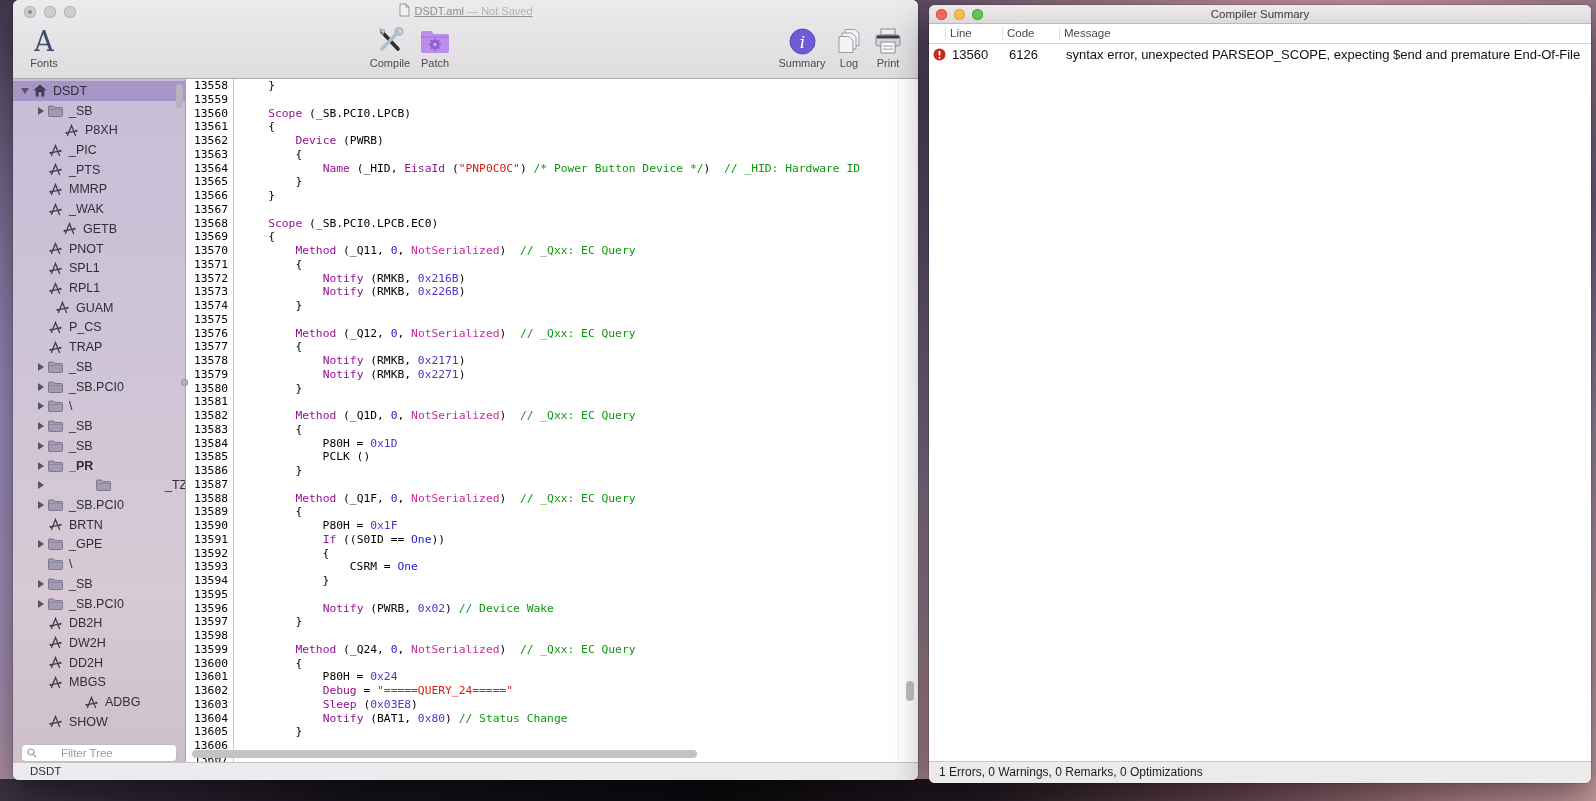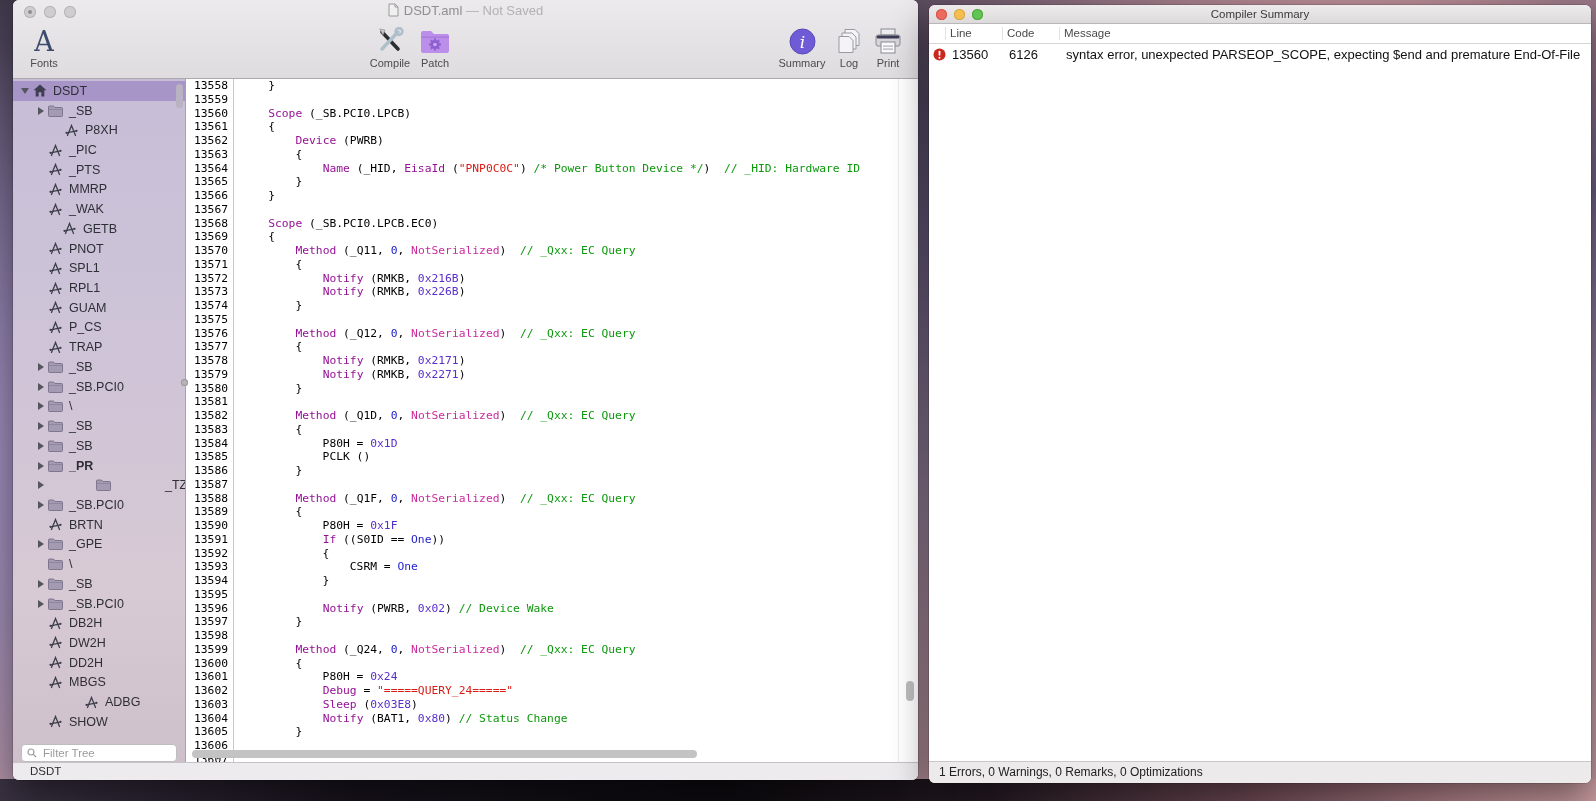--- a/index.html
+++ b/index.html
@@ -19,42 +19,42 @@
   .ehdr{position:absolute;top:0;left:0;right:0;height:78px;border-radius:6px 6px 0 0;
     background:linear-gradient(#eceaec,#dedcde);border-bottom:1px solid #acaaac;}
   .titlebar{position:relative;height:22px;}
   .tl{position:absolute;left:11px;top:6px;display:flex;gap:8px;}
   .tl-c{width:12px;height:12px;border-radius:50%;position:relative;}
   .tl-inactive{background:#cfcdcf;box-shadow:inset 0 0 0 1px #b5b3b5;}
   .tl-dot::after{content:"";position:absolute;left:4px;top:4px;width:4px;height:4px;border-radius:50%;background:#8e8c8e;}
   .tl-red{background:var(--traffic-red);box-shadow:inset 0 0 0 1px #d5554b;}
   .tl-yellow{background:var(--traffic-yellow);box-shadow:inset 0 0 0 1px #d9a542;}
   .tl-green{background:var(--traffic-green);box-shadow:inset 0 0 0 1px #52a63e;}
-  .etitle{text-align:center;font-size:13px;line-height:22px;color:#8f8f8f;}
+  .etitle{text-align:center;font-size:11px;line-height:22px;color:#8f8f8f;text-decoration:underline;}
   .etitle .tstate{color:#b2b2b2;}
   .etitle svg{vertical-align:-2px;margin-right:5px;}
   .toolbar{position:relative;height:55px;}
   .titem{position:absolute;top:3px;text-align:center;cursor:default;}
   .ticon{height:32px;display:flex;align-items:center;justify-content:center;}
   .tlabel{font-size:11px;color:#4c4c4c;margin-top:0px;}
 
   .emain{position:absolute;top:79px;left:0;right:0;bottom:17px;display:flex;}
   .sidebar{width:172px;position:relative;border-right:1px solid #a8a0b0;
     background:linear-gradient(180deg,#c7bdd6 0%,#cdc3d8 30%,#d2c6d6 55%,#d8cad4 75%,#cec0cb 100%);}
   .tree{position:absolute;top:0;left:0;right:0;bottom:35px;overflow:hidden;padding-top:2px;}
   .tree-row{height:19.72px;display:flex;align-items:center;font-size:12.5px;color:#2e2e36;white-space:nowrap;}
   .tree-row.sel{background:var(--sidebar-selection);}
   .disc{width:12px;min-width:12px;display:inline-flex;justify-content:center;}
   .disc-right::after{content:"";border-left:6px solid #55555e;border-top:4px solid transparent;border-bottom:4px solid transparent;}
   .disc-down::after{content:"";border-top:6px solid #55555e;border-left:4px solid transparent;border-right:4px solid transparent;}
   .ticn{width:17px;min-width:17px;display:inline-flex;justify-content:center;margin-right:5px;}
   .side-thumb{position:absolute;right:2px;top:5px;width:7px;height:24px;border-radius:4px;background:#b9b2c2;}
   .split-knob{position:absolute;left:168px;top:300px;width:7px;height:7px;border-radius:50%;background:#b5b5b5;box-shadow:inset 0 0 0 1px #9a9a9a;z-index:3;}
   .filter{position:absolute;left:8px;right:8px;bottom:1px;height:16px;background:#fff;border:1px solid #bdbdbd;border-radius:4px;display:flex;align-items:center;padding:0 5px;gap:4px;}
-  .filter input{border:none;outline:none;flex:1;font-size:11.5px;color:#333;background:transparent;font-family:"Liberation Sans",sans-serif;min-width:0;}
+  .filter input{border:none;outline:none;flex:1;font-size:11.5px;color:#333;background:transparent;font-family:"Liberation Sans",sans-serif;min-width:0;margin-left:18px;}
   .filter input::placeholder{color:#9b9b9b;}
 
   .editor{flex:1;position:relative;background:#fff;overflow:hidden;border-radius:0 0 0 0;}
   .codewrap{position:absolute;top:0;left:0;bottom:0;right:20px;overflow:hidden;}
   .editor .edge{position:absolute;right:19px;top:0;bottom:0;width:1px;background:#ececec;}
   .cl{display:flex;height:13.76px;line-height:13.76px;font-family:"DejaVu Sans Mono",monospace;font-size:11.3px;white-space:pre;}
   .ln{width:42px;min-width:42px;text-align:right;padding-right:5px;border-right:1px solid #c8c8c8;color:#000;}
   .ct{padding-left:7px;color:#000;}
   .tok-k{color:var(--tok-keyword);}
   .tok-a{color:var(--tok-argtype);}
@@ -319,21 +319,21 @@
                   <g stroke="#3f3f4c" stroke-width="1.3" fill="none" stroke-linecap="round">
                     <path d="M2.5 11.5 L6.5 1.5 L10.5 11.5"></path>
                     <path d="M1.5 8.8 L11.5 6.8"></path>
                   </g>
                   <circle cx="1.5" cy="8.8" r="1.1" fill="#3f3f4c"></circle>
                   <circle cx="11.5" cy="6.8" r="1.1" fill="#3f3f4c"></circle>
                 </svg>
               </span>
               <span>RPL1</span>
             </div>
-            <div class="tree-row" style="padding-left: 22px;">
+            <div class="tree-row" style="padding-left: 22px; margin-left: 7px;">
               <span class="disc"></span>
               <span class="ticn">
                 <svg width="13" height="13" viewBox="0 0 13 13">
                   <g stroke="#3f3f4c" stroke-width="1.3" fill="none" stroke-linecap="round">
                     <path d="M2.5 11.5 L6.5 1.5 L10.5 11.5"></path>
                     <path d="M1.5 8.8 L11.5 6.8"></path>
                   </g>
                   <circle cx="1.5" cy="8.8" r="1.1" fill="#3f3f4c"></circle>
                   <circle cx="11.5" cy="6.8" r="1.1" fill="#3f3f4c"></circle>
                 </svg>

